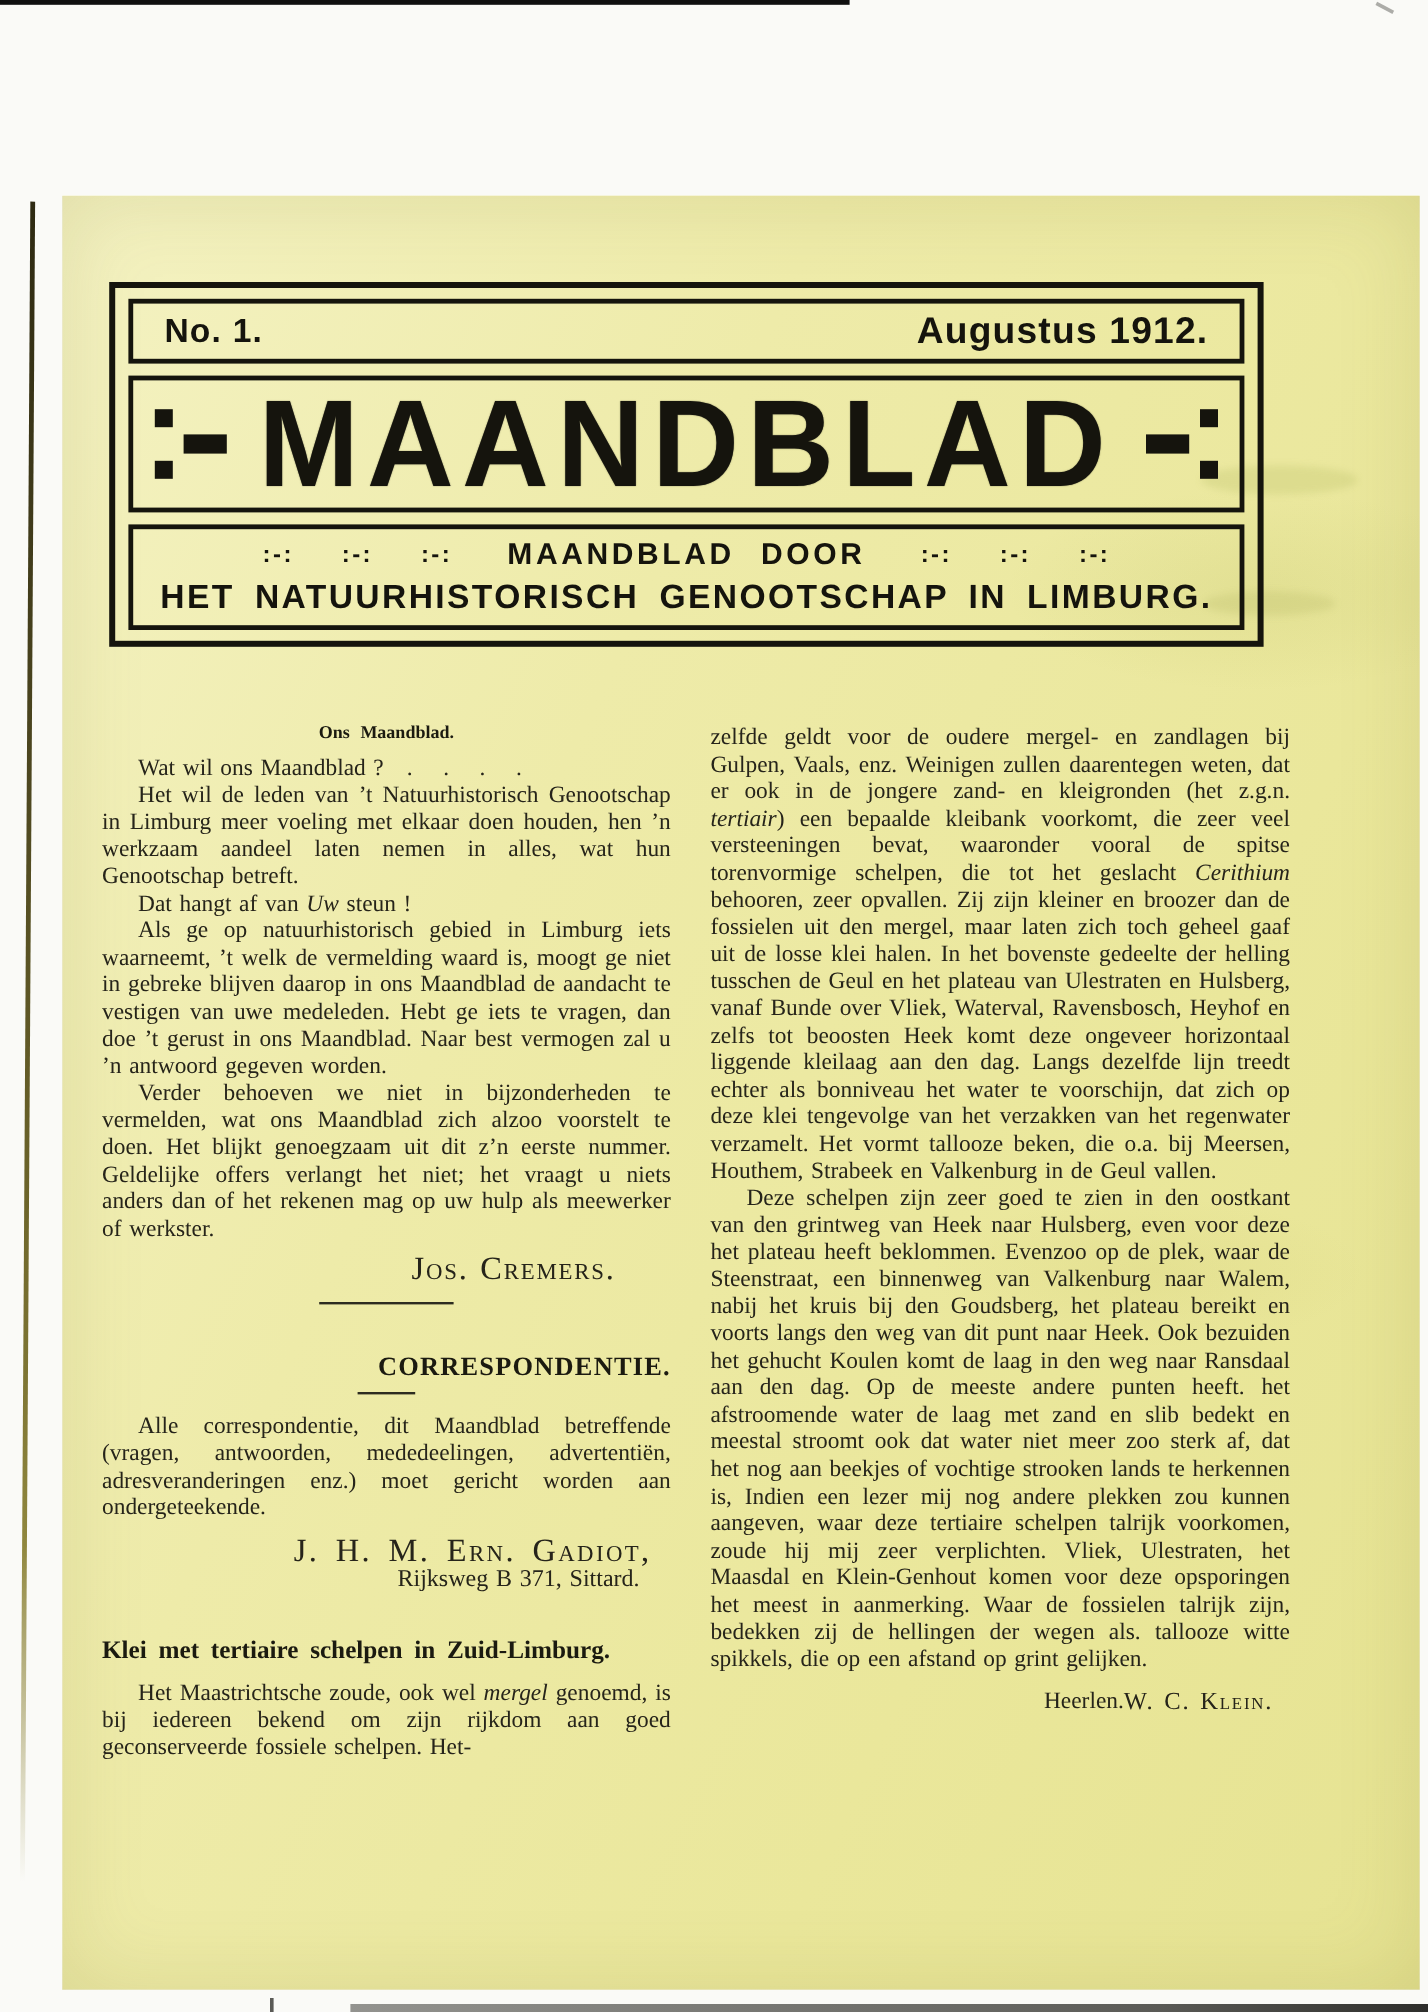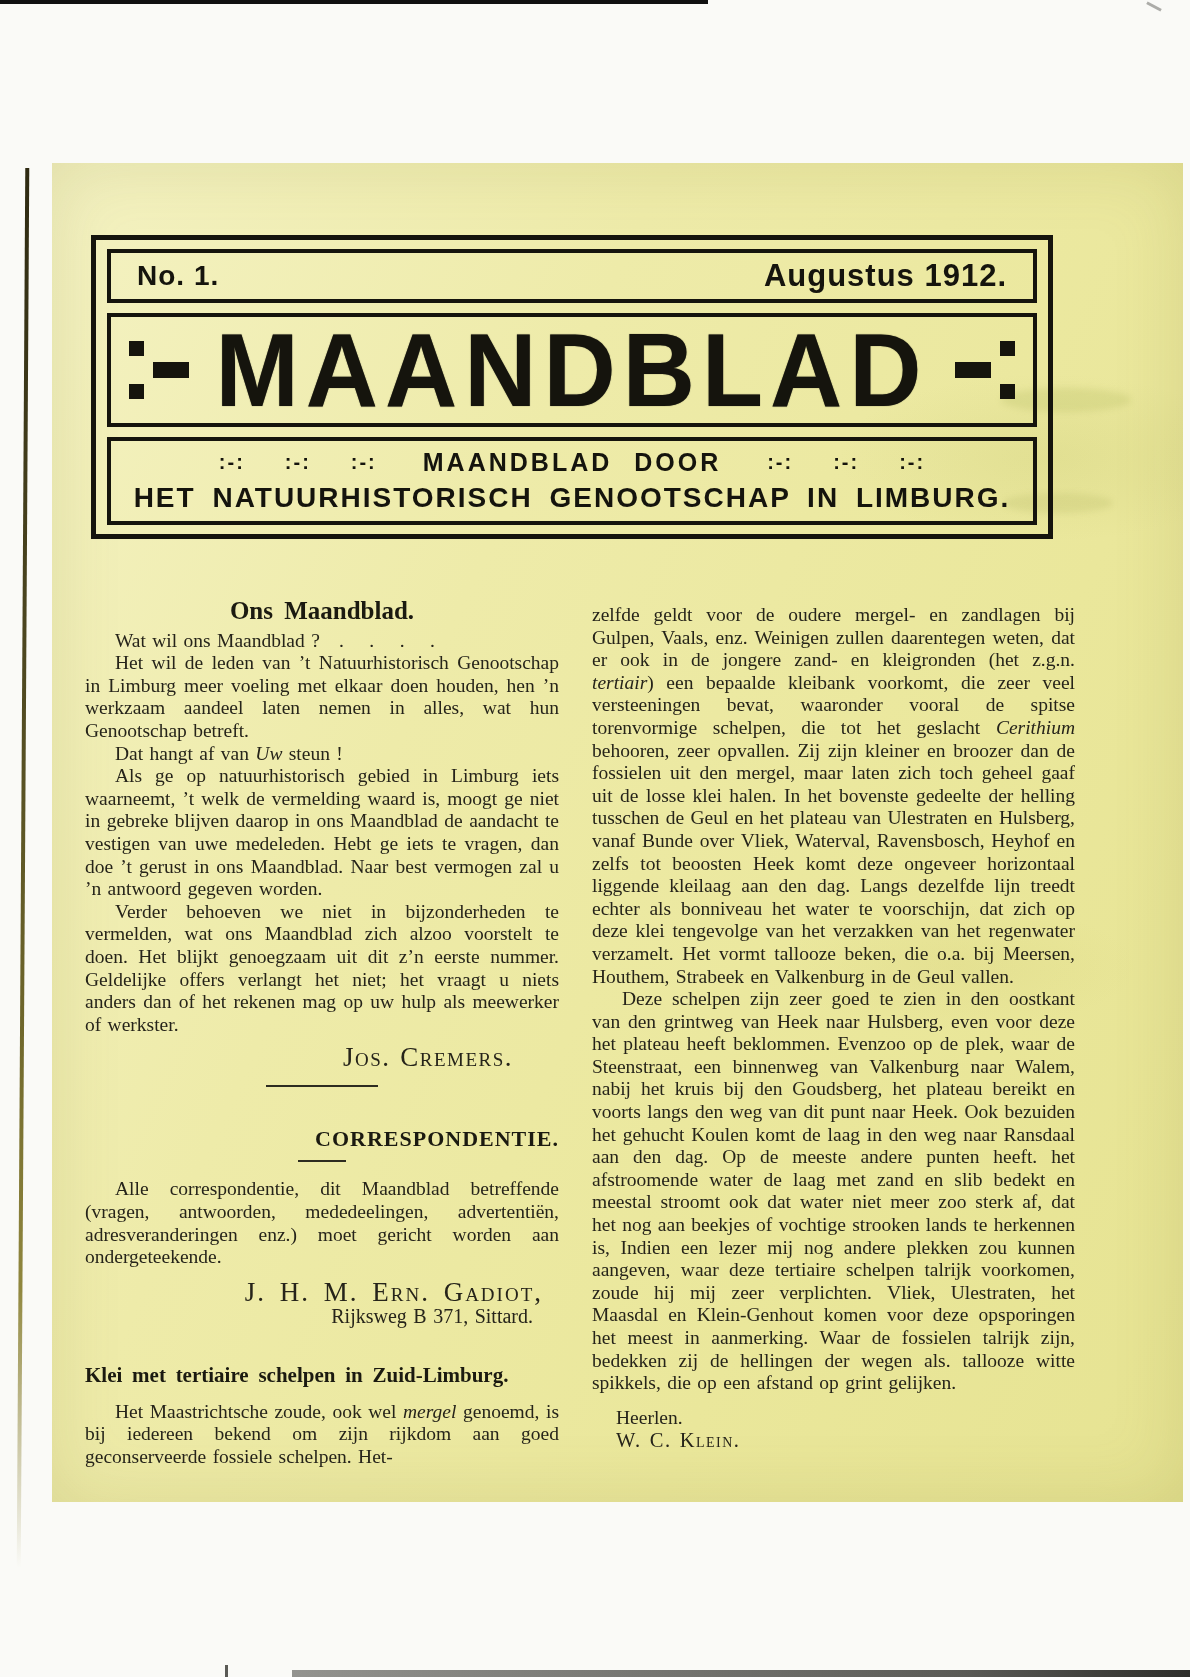--- a/index.html
+++ b/index.html
@@ -16,21 +16,21 @@
     position:absolute; left:21px; top:168px; width:4px; height:1400px;
     background:linear-gradient(#2e2a12 0%, #4d4720 35%, #6d652a 60%, #90873e 80%, rgba(144,135,62,0) 100%);
     transform:rotate(0.35deg);
   }
   .bottom-bar  { position:absolute; left:292px; top:1670px; width:898px; height:7px;
                  background:linear-gradient(90deg,#93938f 0%, #6a6a66 55%, #5a5a56 75%, #2e2e2b 100%); }
   .bottom-tick { position:absolute; left:225px; top:1665px; width:3px; height:12px; background:#5a5a56; }
 
   
   .paper {
-    position:absolute; left:52px; top:163px; width:1131px; height:1339px;
+    position:absolute; left:52px; top:163px; width:1131px; height:1495px;
     background:
       radial-gradient(ellipse 300px 120px at 88% 22%, rgba(170,175,80,.14), rgba(170,175,80,0) 70%),
       radial-gradient(ellipse 260px 90px at 80% 60%, rgba(180,170,70,.10), rgba(180,170,70,0) 70%),
       linear-gradient(115deg,#f4f2c2 0%, #eeeba9 35%, #eae79b 70%, #e6e392 100%);
     box-shadow: inset 0 0 70px rgba(120,110,30,.16);
     color:#262419;
     text-decoration:underline;
   }
   .smudge { position:absolute; border-radius:50%; filter:blur(3px); }
   .smudge.s1 { right:52px; top:225px; width:130px; height:24px; background:rgba(150,160,60,.16); }
@@ -72,39 +72,39 @@
                    font-weight:bold; font-size:20px; letter-spacing:2px; }
   .imprint-mid   { font-size:25px; letter-spacing:3px; word-spacing:12px; margin:0 6px; }
   .imprint-line2 { font-weight:bold; font-size:28px; letter-spacing:2px; word-spacing:7px; }
 
   
   .col { position:absolute; font-size:19.5px; line-height:22.6px; text-align:justify;
          word-spacing:1.5px; color:#26241a; }
   .col-left  { left:33px;  top:437px; width:474px; }
   .col-right { left:540px; top:441px; width:483px; }
 
-  .h-center { text-align:center; font-weight:bold; font-size:25px; word-spacing:5px; margin-bottom:7px;
+  .h-center { text-align:center; font-weight:bold; font-size:15px; word-spacing:5px; margin-bottom:7px;
               color:#1b1a10; }
   .h-caps   { text-align:right; font-weight:bold; font-size:22px; letter-spacing:1px; margin-top:41px;
               color:#1b1a10; }
   .h-run    { font-weight:bold; font-size:21px; word-spacing:4.5px; margin-top:36px; color:#1b1a10; }
 
   .para { text-indent:30px; }
   .para.noindent { text-indent:0; }
 
   .sig-right { text-align:right; margin-top:10px; }
   .sig-caps  { font-variant:small-caps; letter-spacing:1.5px; font-size:27px; }
   .sig-a1    { padding-right:46px; }
   .sig-name  { padding-right:16px; letter-spacing:2px; word-spacing:5px; margin-top:12px; }
   .sig-addr  { text-align:right; padding-right:26px; font-size:20px; margin-top:2px; }
 
   .rule      { height:2px; background:#2d2c20; margin:16px auto 12px; width:112px; }
   .rule.small{ width:48px; margin:10px auto 16px; }
 
-  .closing { display:flex; justify-content:center; margin-top:12px; padding:0 14px 0 24px;flex-direction:column; }
+  .closing { display:flex; justify-content:flex-end; margin-top:12px; padding:0 14px 0 24px; }
   .closing .author { font-variant:small-caps; letter-spacing:1.5px; font-size:20.5px; }
 </style>
 </head>
 <body>
 
 <div class="stage">
 
   <div class="top-line"></div>
   <div class="top-speck"></div>
   <div class="binding-edge"></div>

